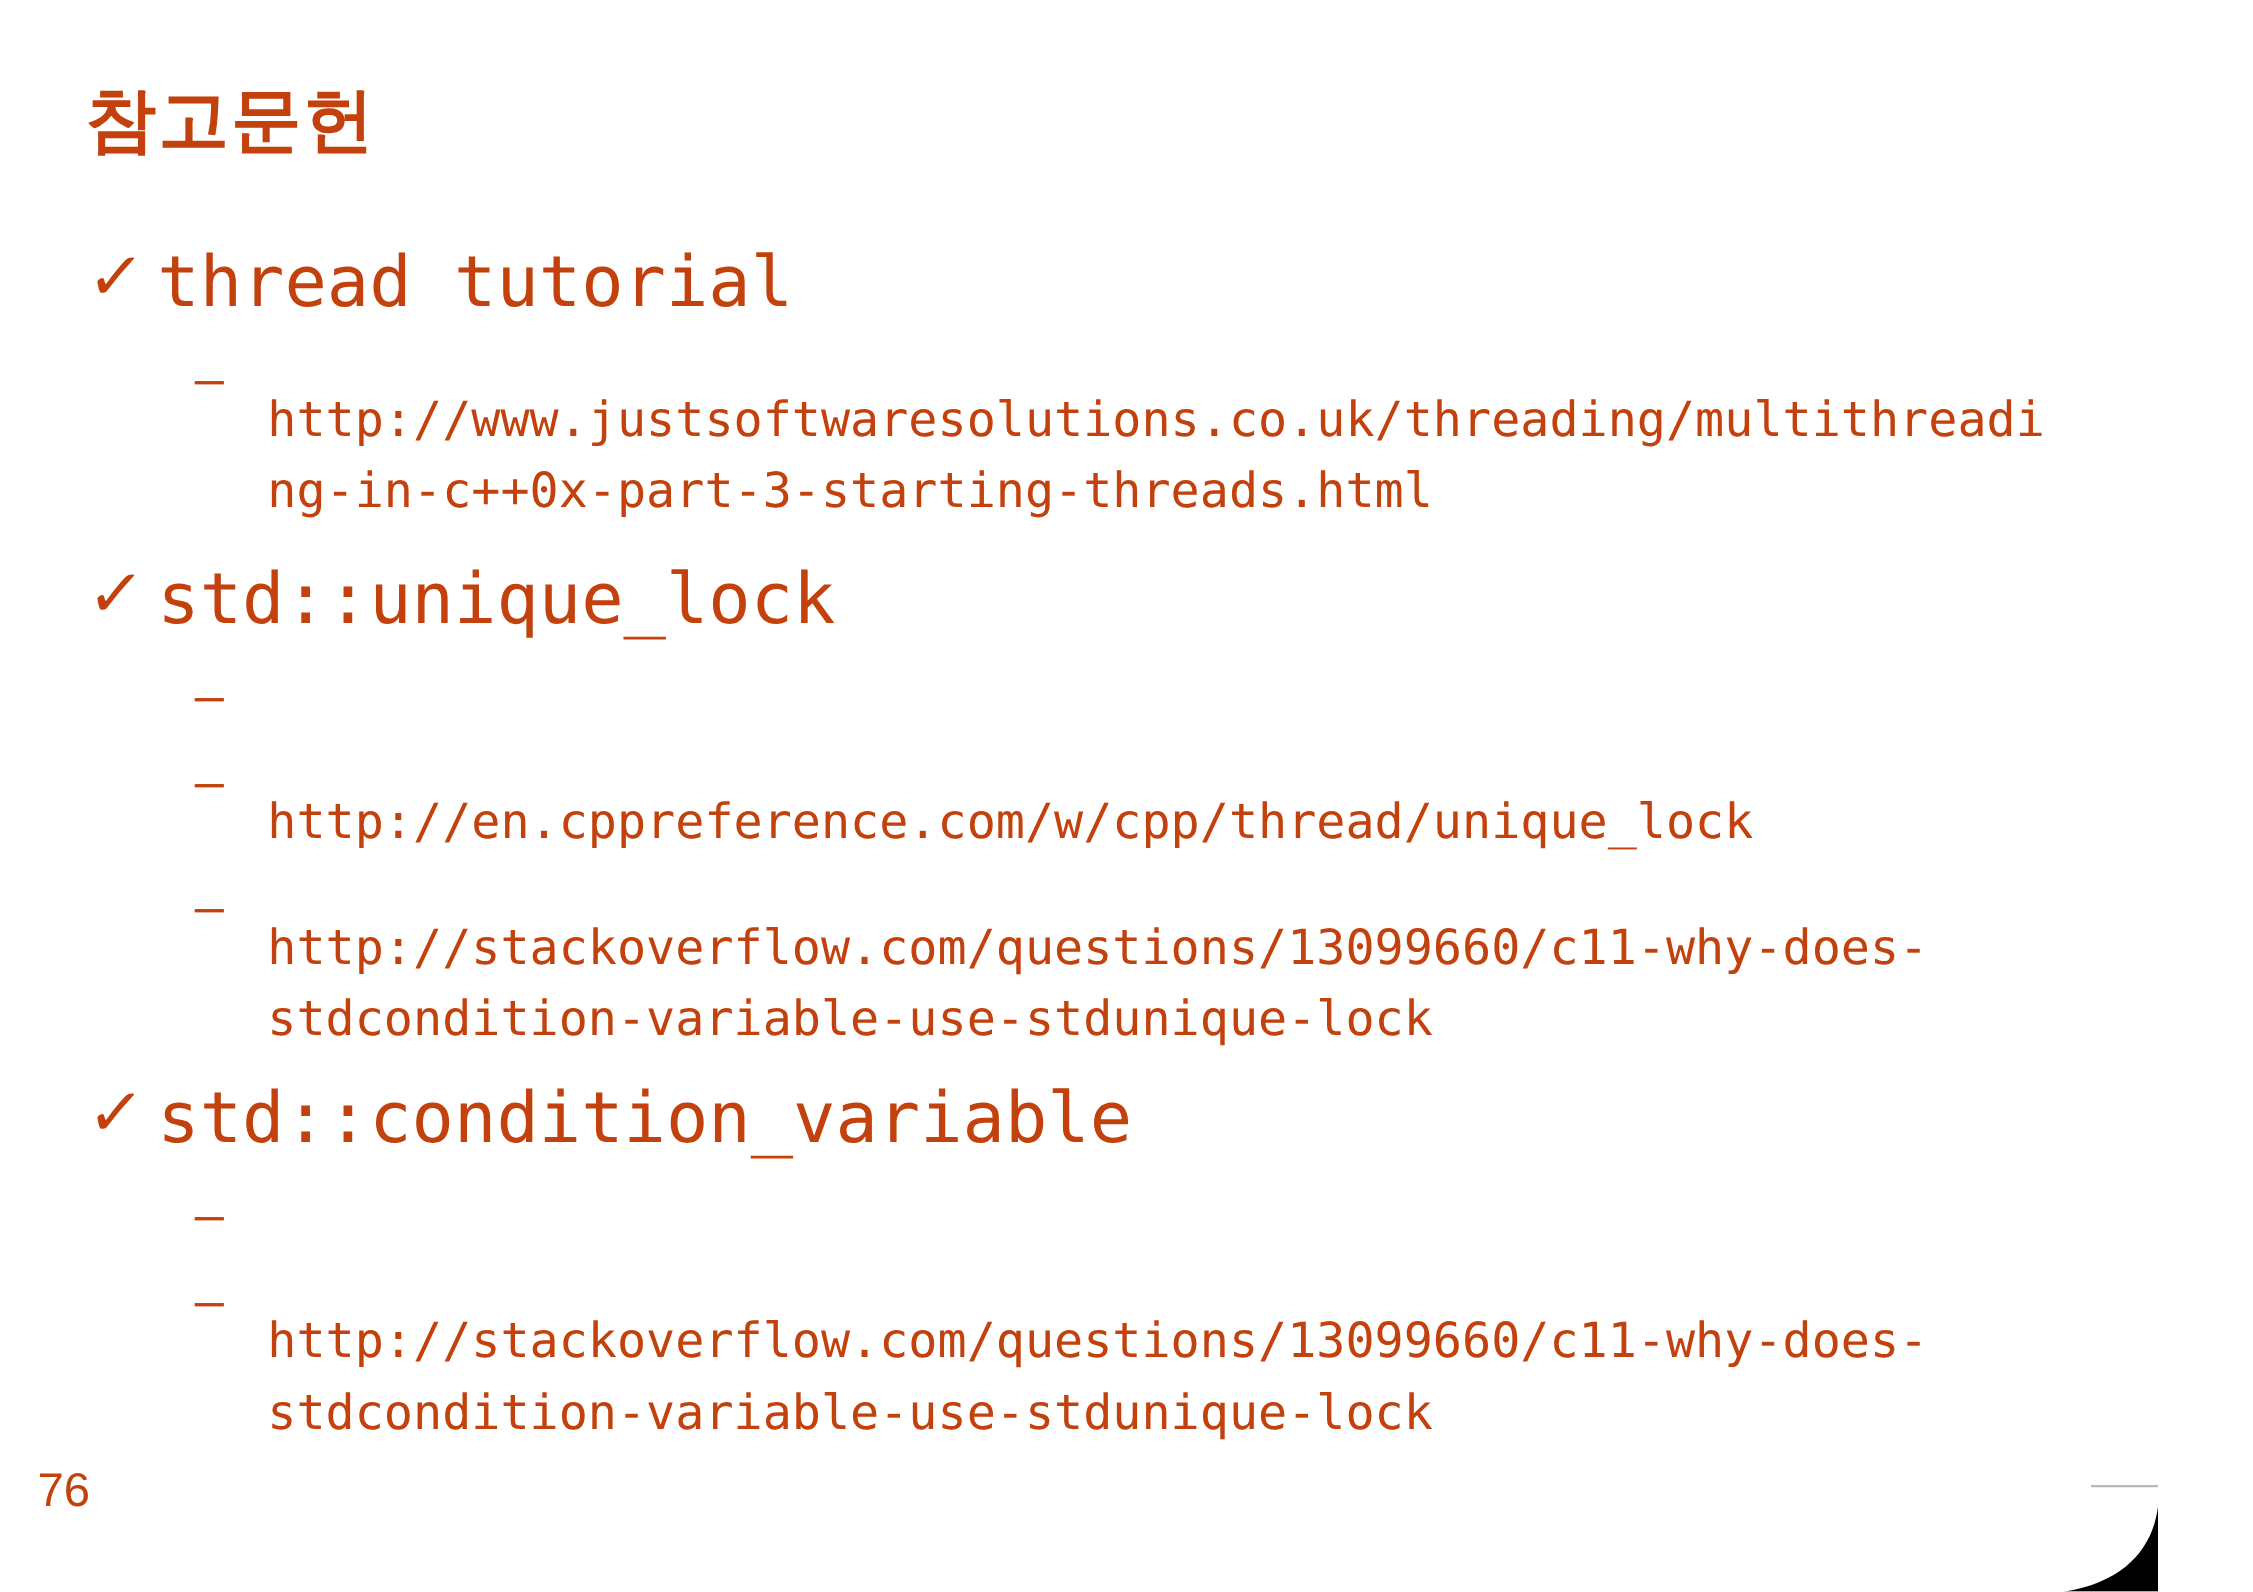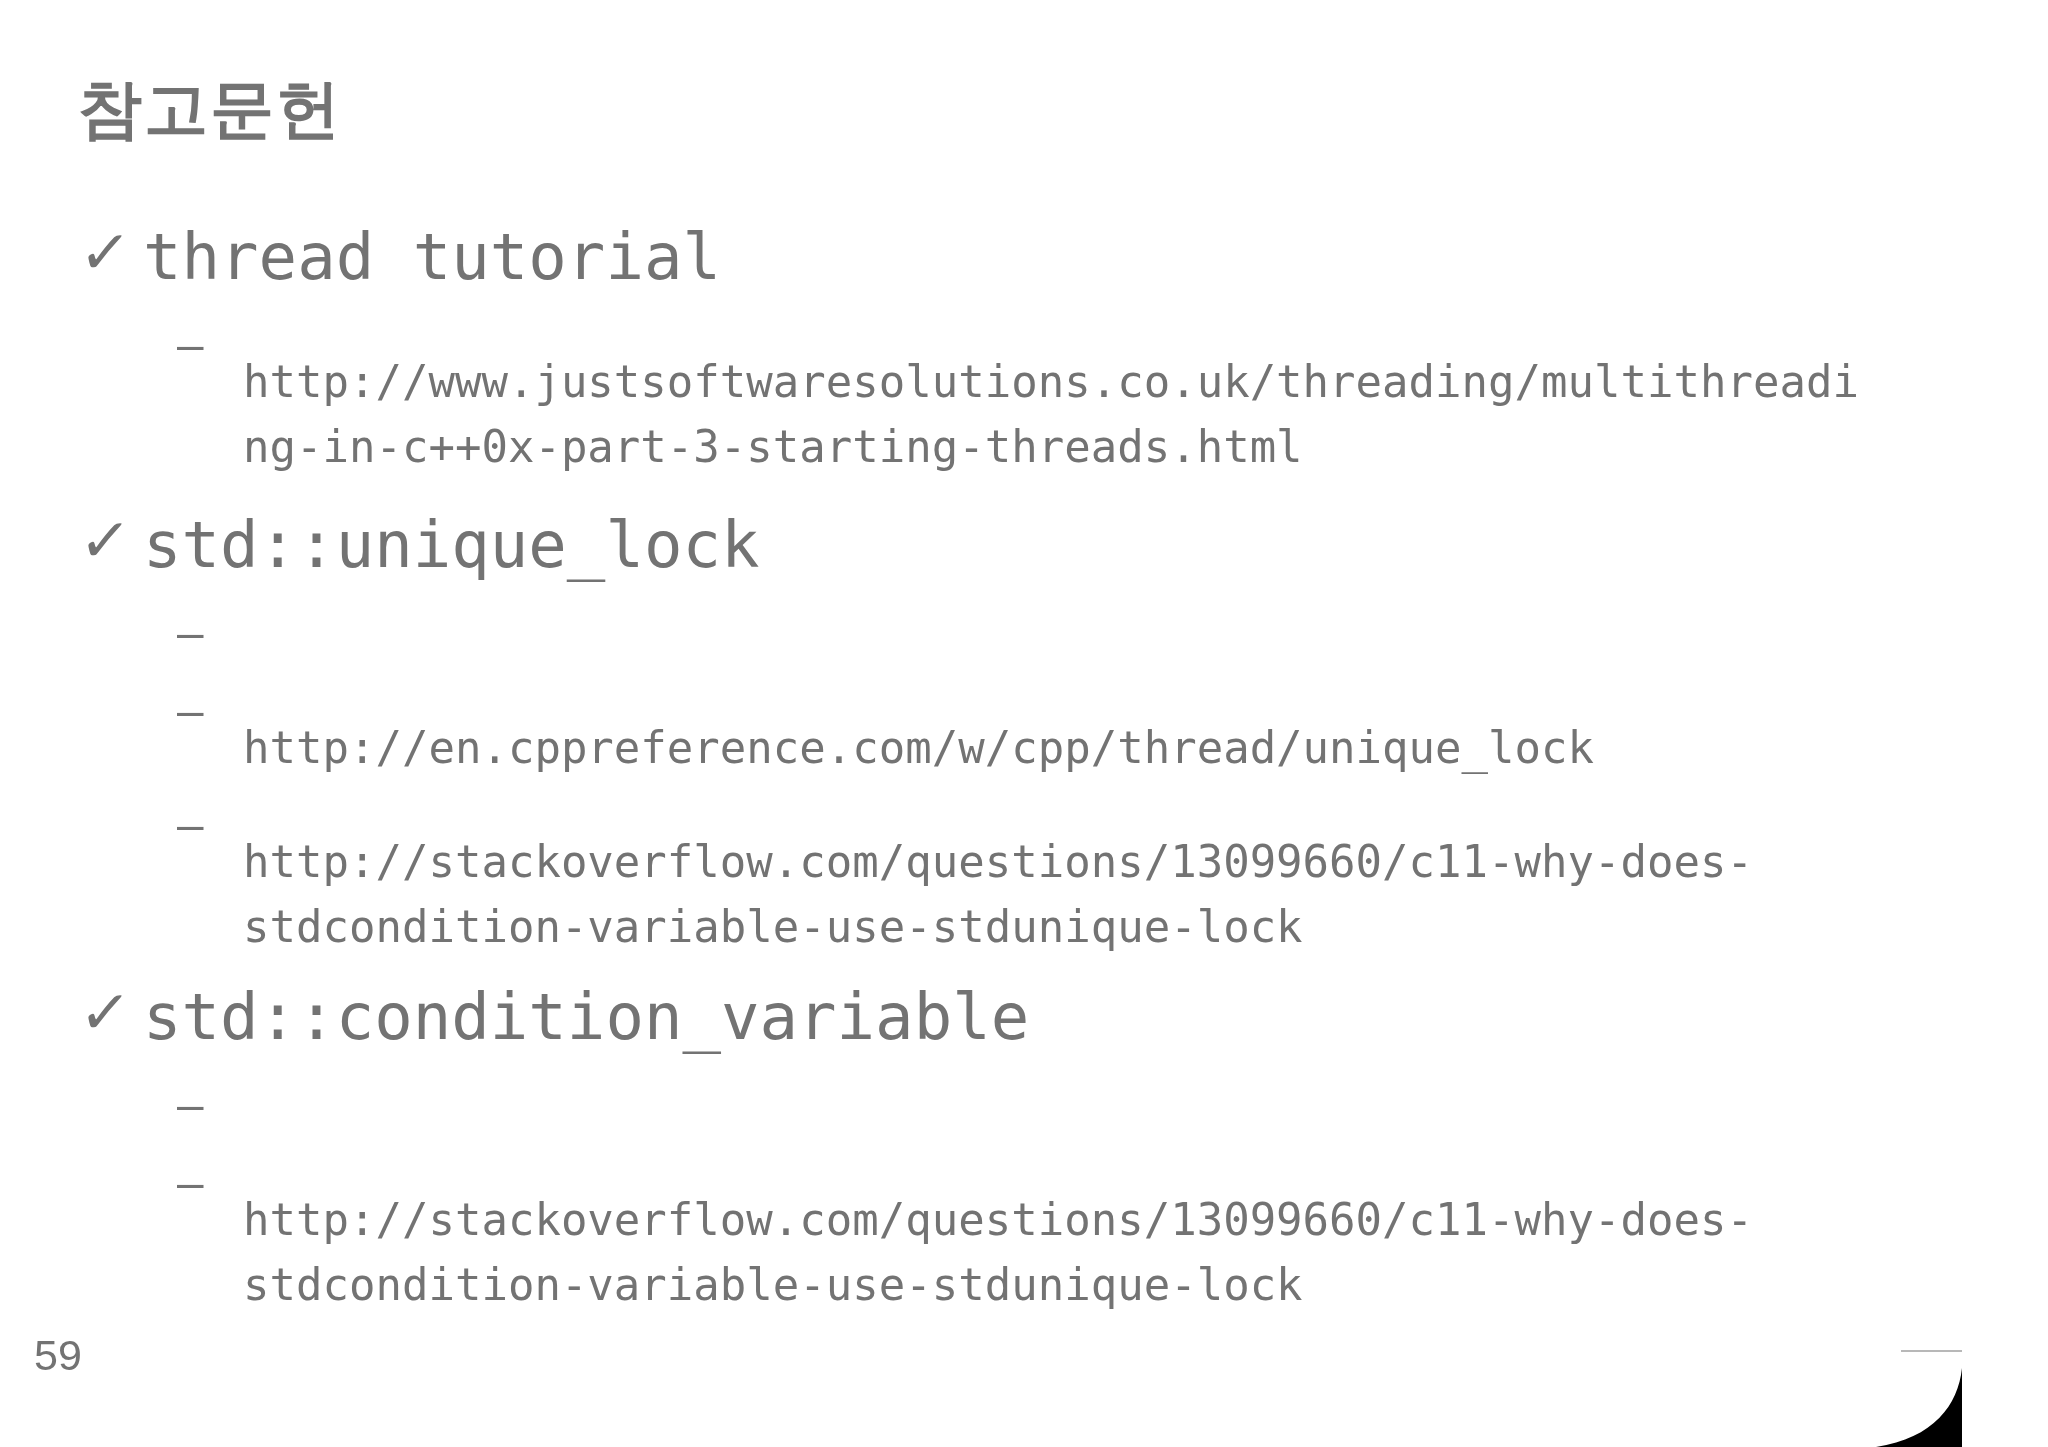--- a/index.html
+++ b/index.html
@@ -5,21 +5,21 @@
   html, body {
     margin: 0;
     padding: 0;
     background: #ffffff;
   }
   .slide {
     position: relative;
     width: 1962px;
     height: 1447px;
     background: #ffffff;
-    color: #737373;
+    color: #c2410c;
     font-family: "DejaVu Sans Mono", monospace;
     overflow: hidden;
   }
   .title {
     position: absolute;
     left: 78px;
     top: 66px;
     margin: 0;
     font-family: "Liberation Sans", "DejaVu Sans", sans-serif;
     font-weight: 700;
@@ -147,20 +147,20 @@
           <div class="url-lines">
             <div class="line">http://stackoverflow.com/questions/13099660/c11-why-does-</div>
             <div class="line">stdcondition-variable-use-stdunique-lock</div>
           </div>
         </div>
       </div>
     </div>
 
   </div>
 
-  <div class="page-num">59</div>
+  <div class="page-num">76</div>
 
   <svg class="corner" width="130" height="130" viewBox="0 0 130 130" aria-hidden="true">
     <line x1="69" y1="34" x2="130" y2="34" stroke="#b8b8b8" stroke-width="2"></line>
     <path d="M 130,51 C 126,88 102,121 44,130 L 130,130 Z" fill="#000000"></path>
   </svg>
 
 </div>
 
 </body></html>

